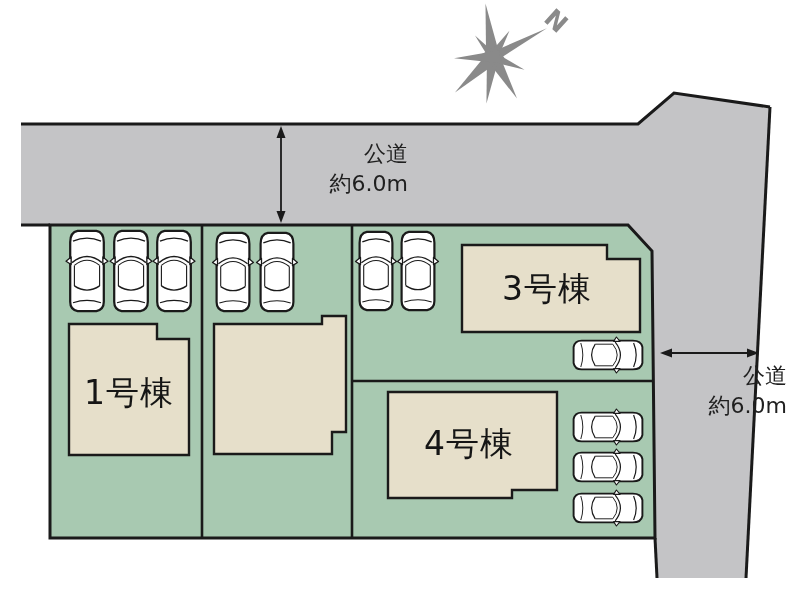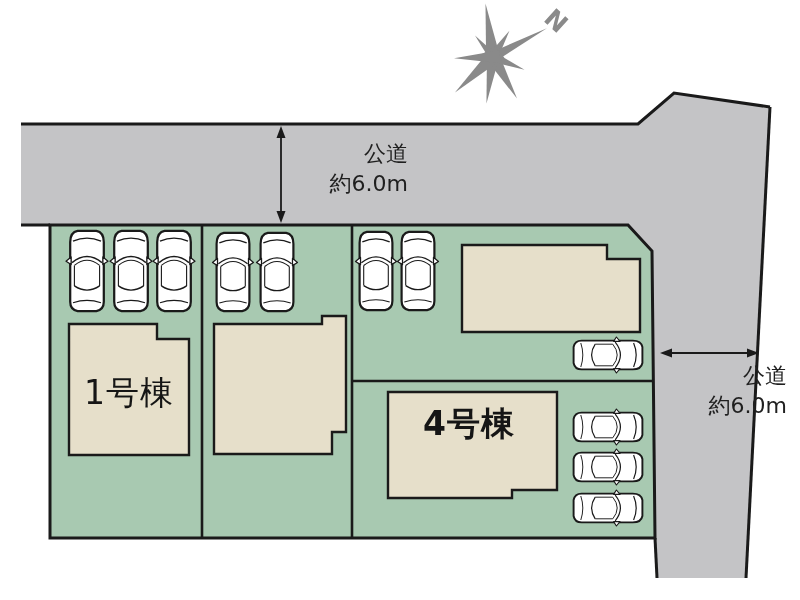--- a/index.html
+++ b/index.html
@@ -116,15 +116,16 @@
     <span>公道</span>
     <span>約6.0m</span>
   </div>
 
   <div class="lbl road-label" style="left:627px;top:361px;width:160px;">
     <span>公道</span>
     <span>約6.0m</span>
   </div>
 
   <div class="lbl bldg-label" style="left:129px;top:393px;">1号棟</div>
-  <div class="lbl bldg-label" style="left:469px;top:424px;font-weight:bold;">4号棟</div>
+  <div class="lbl bldg-label" style="left:547px;top:289px;">3号棟</div>
+  <div class="lbl bldg-label" style="left:469px;top:444px;">4号棟</div>
 
 </div>
 
 </body></html>

